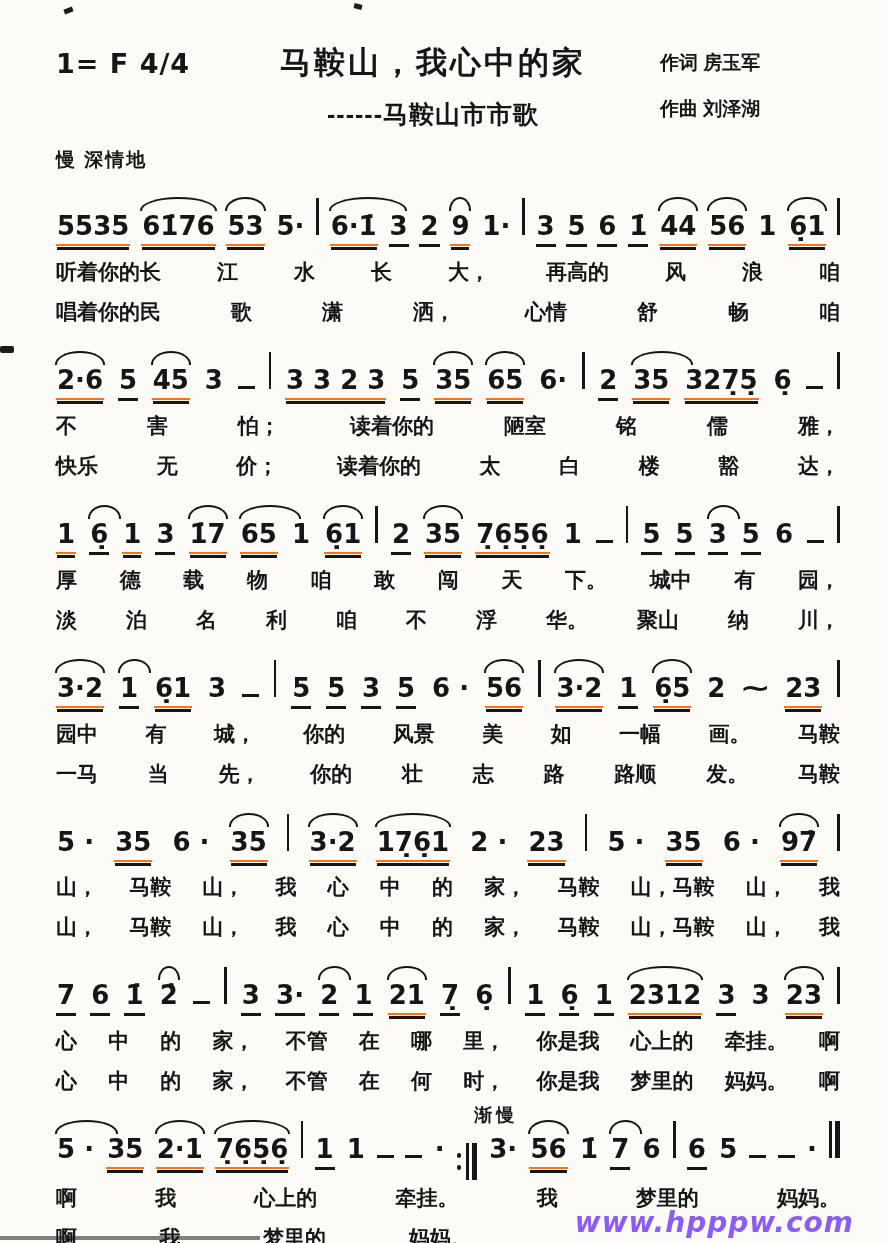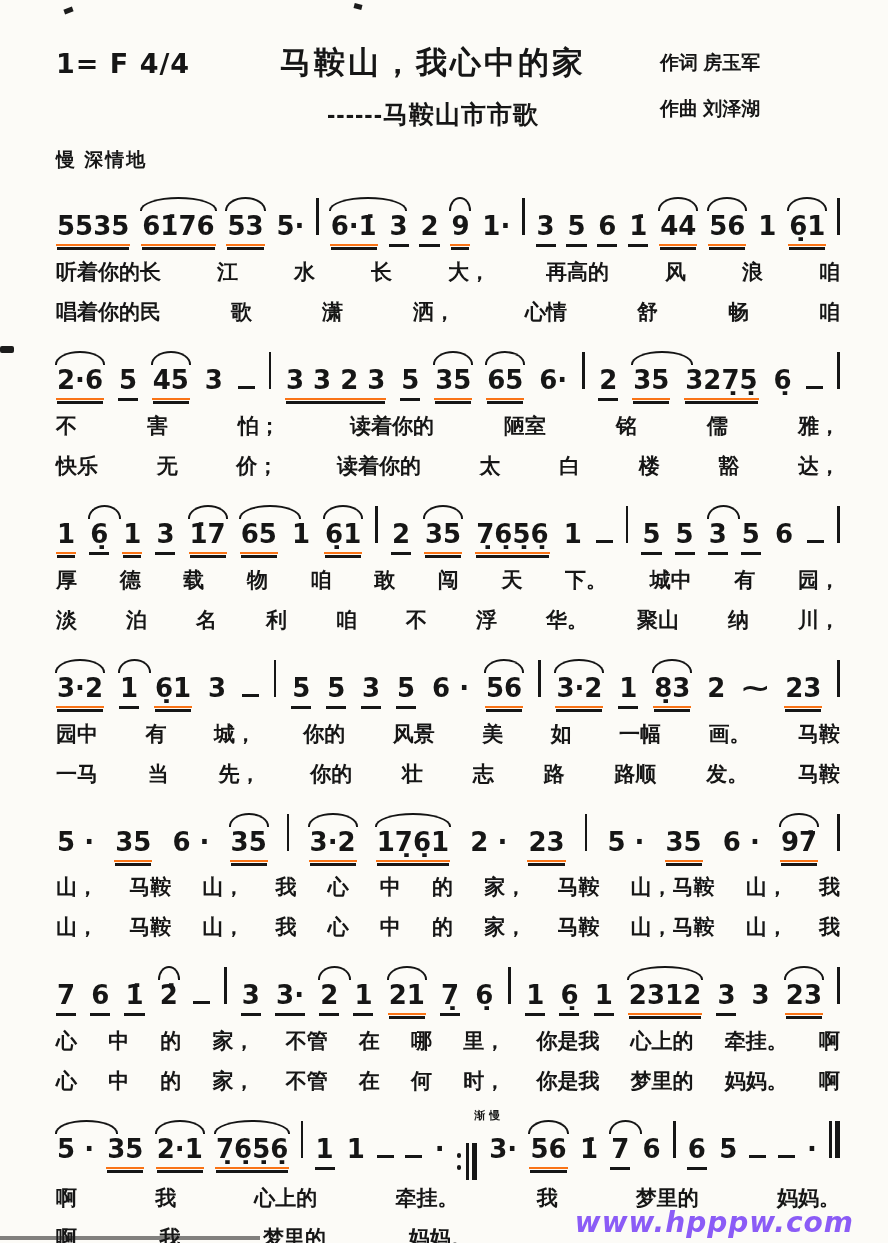--- a/index.html
+++ b/index.html
@@ -36,21 +36,21 @@
     border-radius:100% 100% 0 0 / 190% 190% 0 0;
   }
   .arc-w::before{right:-60%;}
   .dash{width:17px;height:3.4px;background:#161616;display:inline-block;margin-bottom:9px;}
   .barline-wrap{display:inline-flex;gap:3px;align-items:center;height:37px;margin-bottom:-7px;}
   .bl{height:37px;background:#161616;display:inline-block;}
   .rptdots{display:inline-flex;flex-direction:column;gap:7px;margin-right:2px;}
   .rptdots i{width:4.6px;height:4.6px;border-radius:50%;background:#161616;display:block;}
   .rel{position:relative;}
   .above-label{
-    position:absolute;top:-34px;left:-14px;font-size:11px;font-weight:bold;
+    position:absolute;top:-34px;left:-14px;font-size:18px;font-weight:bold;
     letter-spacing:4px;white-space:nowrap;font-family:"Liberation Sans",sans-serif;text-align:center;
   }
   .lyric-row{
     display:flex;justify-content:space-between;margin-top:10px;
     font-size:21px;font-weight:bold;line-height:30px;white-space:nowrap;text-align:right;
   }
   .lyric-word{display:inline-block;}
   .watermark{
     position:absolute;right:34px;bottom:4px;font-style:italic;font-weight:bold;
     font-size:28px;color:#8b5cf6;letter-spacing:1px;font-family:"DejaVu Sans",sans-serif;
@@ -253,21 +253,21 @@
           <span class="tok u1">5</span>
           <span class="tok u1">3</span>
           <span class="tok u1">5</span>
           <span class="tok">6 ·</span>
           <span class="tok u2 arc">56</span>
           <span class="barline-wrap">
             <span class="bl" style="width: 2.6px;"></span>
           </span>
           <span class="tok u2 arc">3·2</span>
           <span class="tok u1">1</span>
-          <span class="tok u2 arc">8̣3</span>
+          <span class="tok u2 arc">6̣5</span>
           <span class="tok">2</span>
           <span class="tok">⁓</span>
           <span class="tok u2">23</span>
           <span class="barline-wrap">
             <span class="bl" style="width: 2.6px;"></span>
           </span>
         </div>
         <div class="lyric-row">
           <span class="lyric-word">园中</span>
           <span class="lyric-word">有</span>

